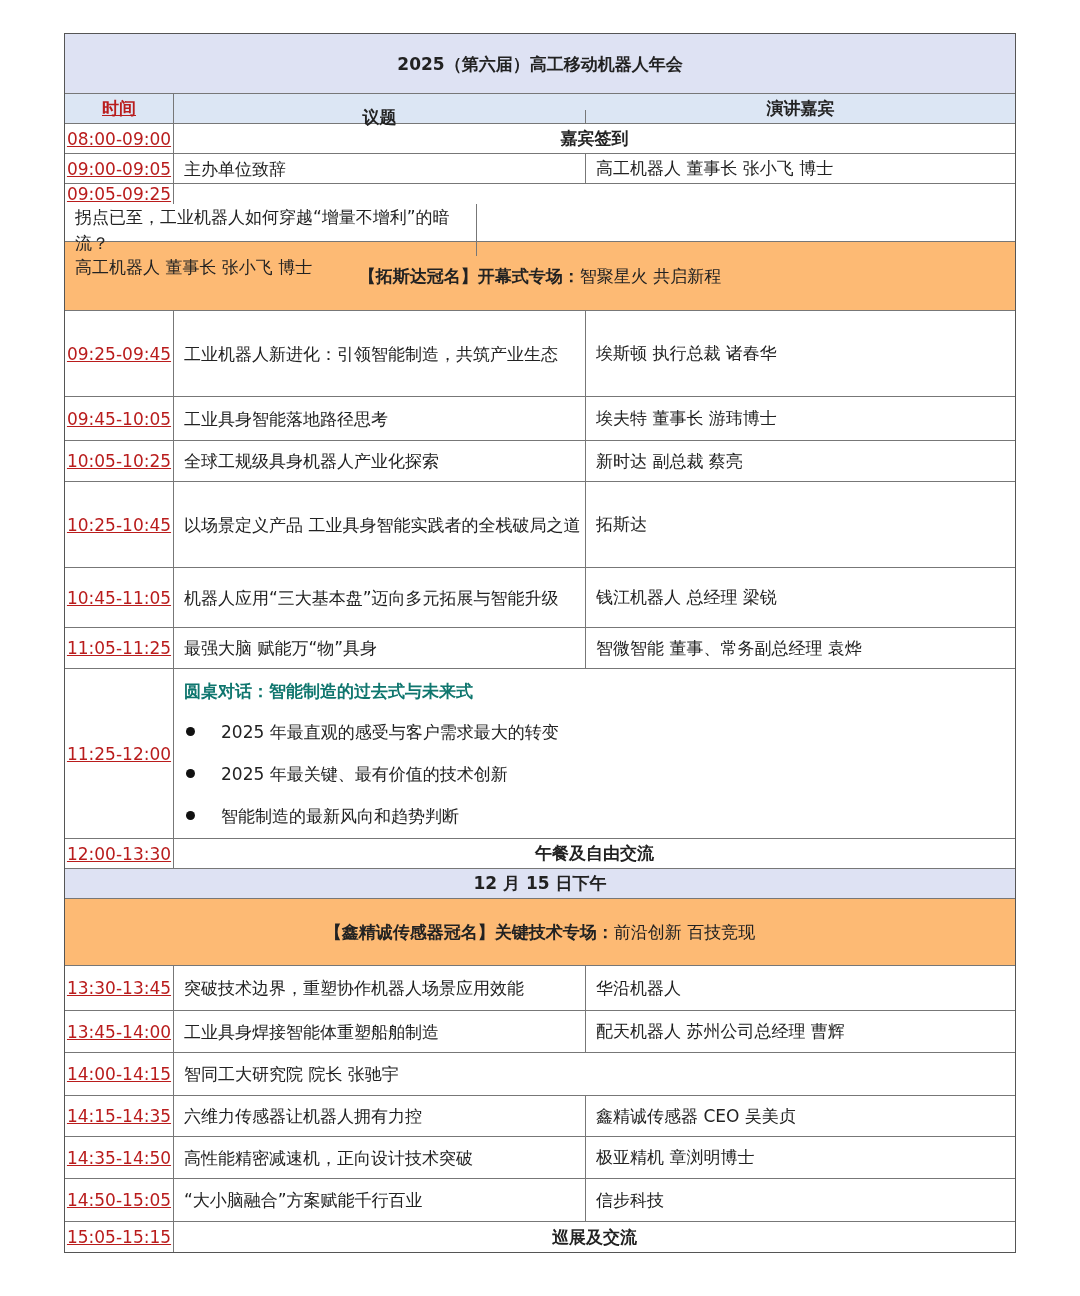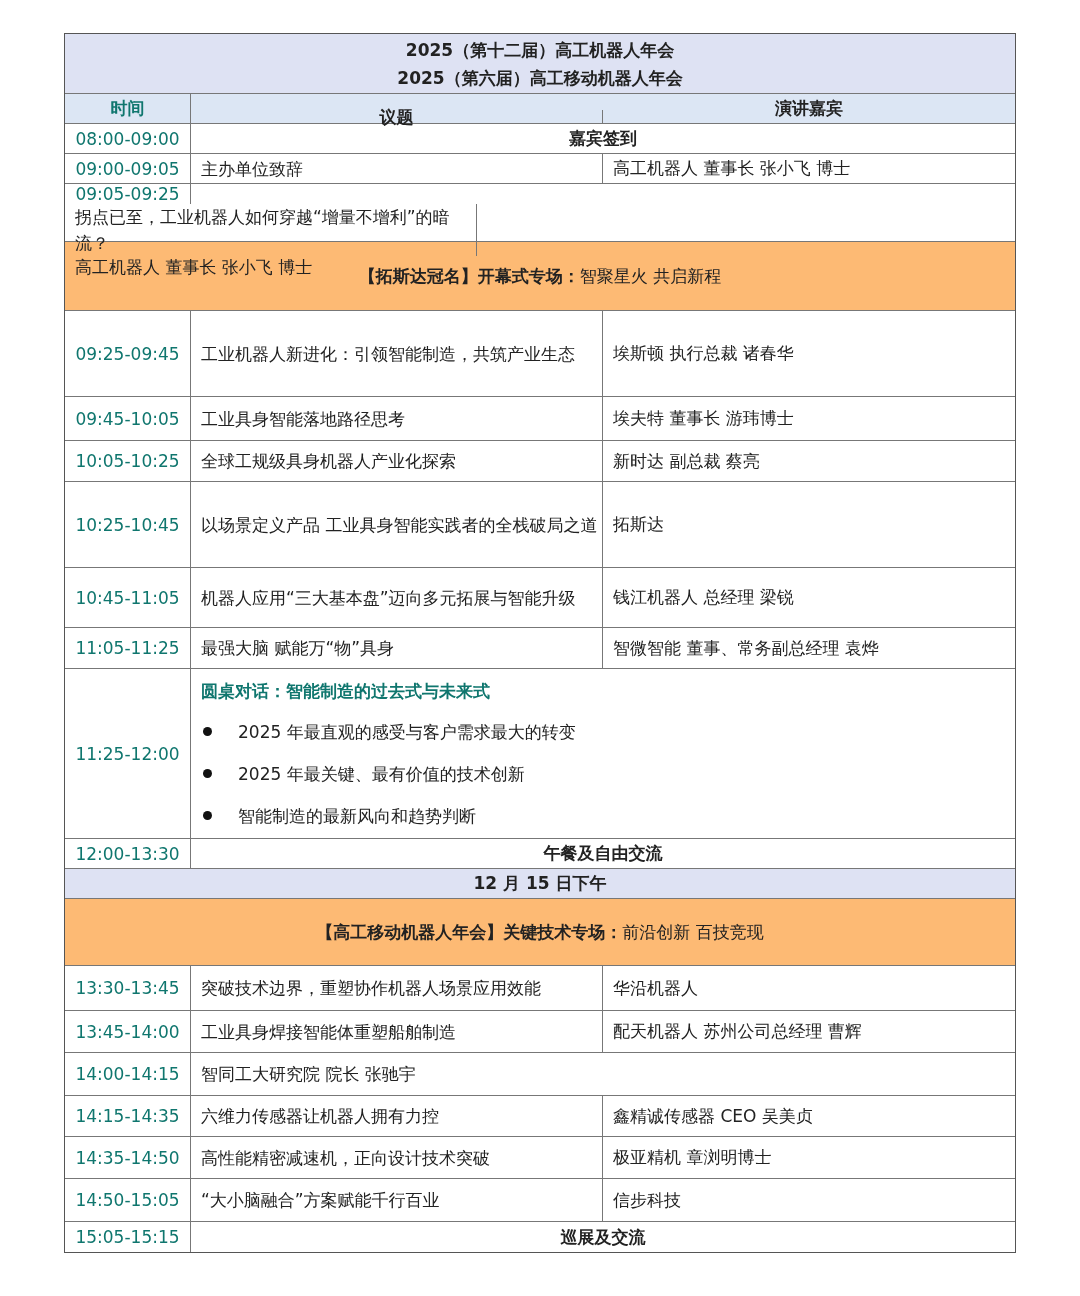--- a/index.html
+++ b/index.html
@@ -2,42 +2,41 @@
 <html><head>
 <meta charset="utf-8">
 <style>
   html, body { margin: 0; padding: 0; background: #ffffff; }
   body { width: 1080px; height: 1296px; position: relative; overflow: hidden;
          font-family: "DejaVu Sans", "Liberation Sans", sans-serif; color: #222; }
   .tbl { position: absolute; left: 64px; top: 33px; width: 952px; border: 1.5px solid #555; box-sizing: border-box; }
   .row { display: flex; border-bottom: 1.5px solid #777; box-sizing: border-box; }
   .row:last-child { border-bottom: none; }
   .cell { box-sizing: border-box; display: flex; align-items: center; font-size: 17px; }
-  .c-time { width: 126px; justify-content: center; border-right: 1.5px solid #777; color: #0f766e; }
+  .c-time { width: 109px; justify-content: center; border-right: 1.5px solid #777; color: #b91c1c; text-decoration: underline; }
   .c-topic { width: 412px; padding-left: 10px; border-right: 1.5px solid #777; line-height: 26px; }
   .c-speaker { flex: 1; padding-left: 10px; }
   .c-span { flex: 1; justify-content: center; font-weight: bold; }
   .hdr { background: #dee2f3; justify-content: center; flex-direction: column; font-weight: bold; font-size: 17px; text-align: center; }
   .colhdr { background: #dce6f4; }
   .colhdr .cell { justify-content: center; font-weight: bold; padding-left: 0; }
   .session { background: #fdba74; justify-content: center; align-items: center; font-size: 17px; }
   .session .b { font-weight: bold; }
   .tall-topic { line-height: 42px; }
   .panel { flex: 1; flex-direction: column; align-items: flex-start; padding-left: 10px; }
   .panel-title { color: #0f766e; font-weight: bold; height: 40px; line-height: 40px; }
   .bullet { height: 42px; line-height: 42px; display: flex; align-items: center; }
   .dot { width: 9px; height: 9px; border-radius: 50%; background: #111; margin-left: 2px; margin-right: 26px; }
 </style>
 </head>
 <body>
 
 <div class="tbl">
 
   <div class="row hdr" style="height:60px;">
-    <div style="line-height:28px;">2025（第十二届）高工机器人年会</div>
     <div style="line-height:28px;">2025（第六届）高工移动机器人年会</div>
   </div>
 
 
   <div class="row colhdr" style="height:30px;">
     <div class="cell c-time">时间</div>
     <div class="cell c-topic" style="padding-left:0;margin-top:16px;">议题</div>
     <div class="cell c-speaker" style="padding-left:0;">演讲嘉宾</div>
   </div>
 
@@ -121,21 +120,21 @@
   <div class="row" style="height:30px;">
     <div class="cell c-time">12:00-13:30</div>
     <div class="cell c-span">午餐及自由交流</div>
   </div>
 
   <div class="row hdr" style="height:30px;">
     <div>12 月 15 日下午</div>
   </div>
 
   <div class="row session" style="height:67px;">
-    <span class="b">【高工移动机器人年会】关键技术专场：</span>
+    <span class="b">【鑫精诚传感器冠名】关键技术专场：</span>
     <span>前沿创新  百技竞现</span>
   </div>
 
   <div class="row" style="height:45px;">
     <div class="cell c-time">13:30-13:45</div>
     <div class="cell c-topic">突破技术边界，重塑协作机器人场景应用效能</div>
     <div class="cell c-speaker">华沿机器人</div>
   </div>
 
   <div class="row" style="height:42px;">

